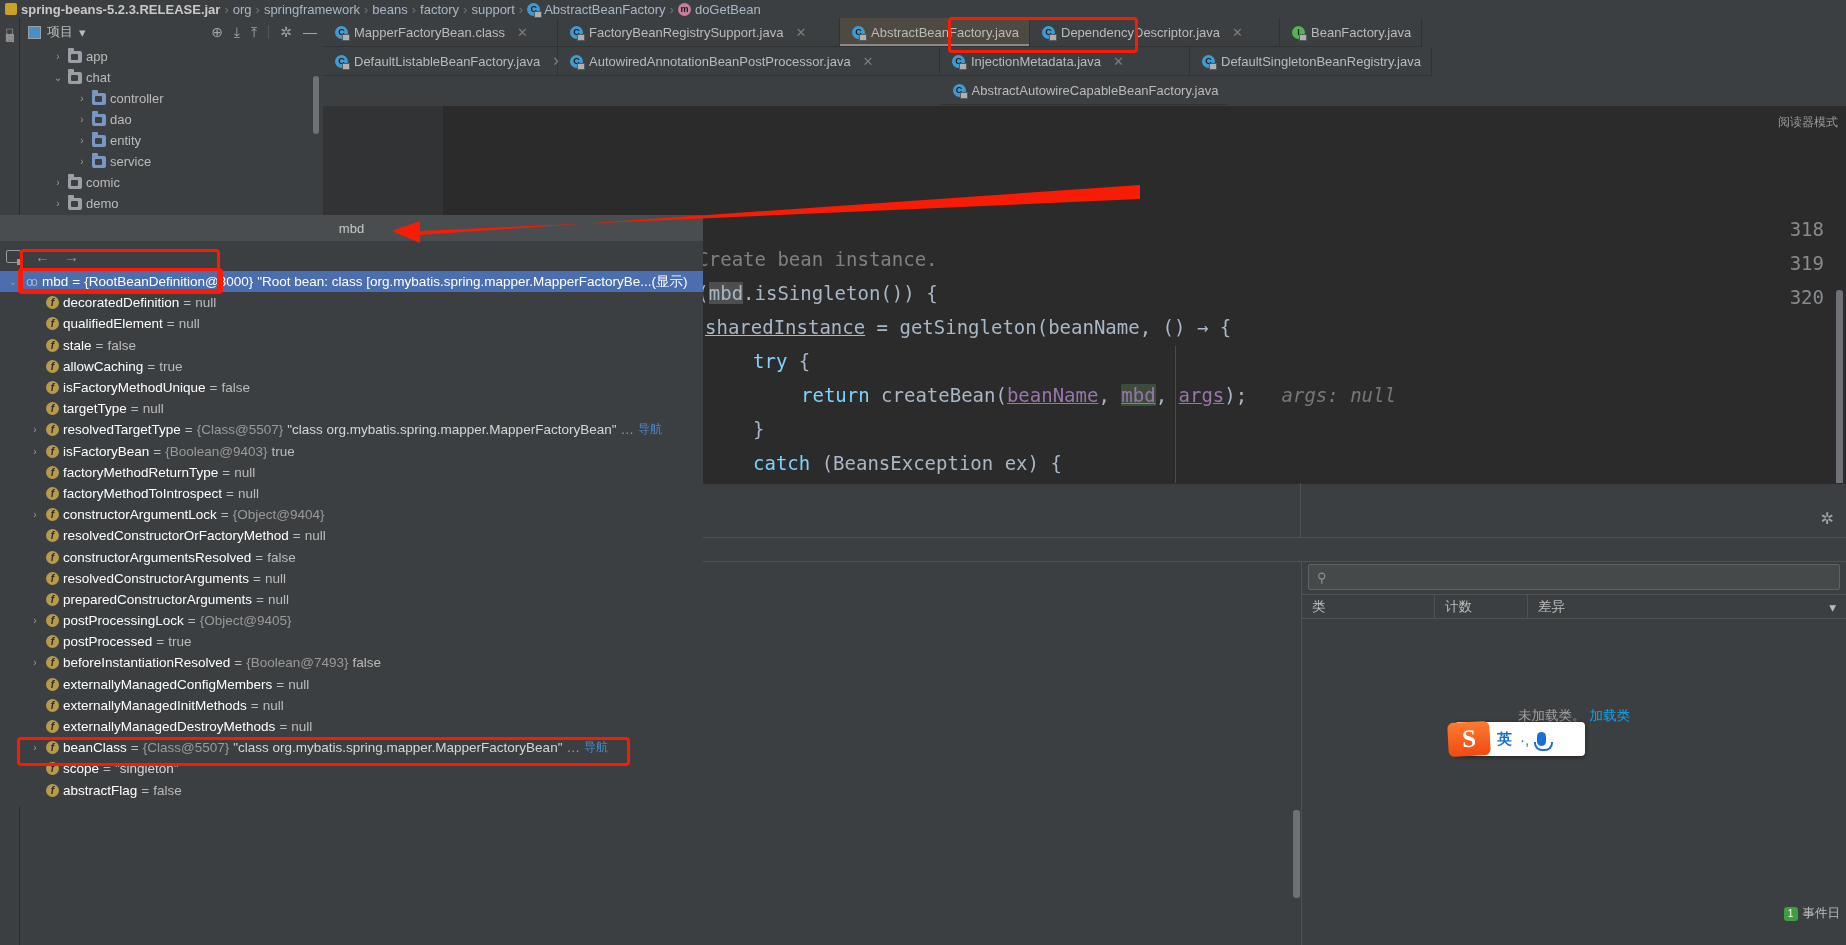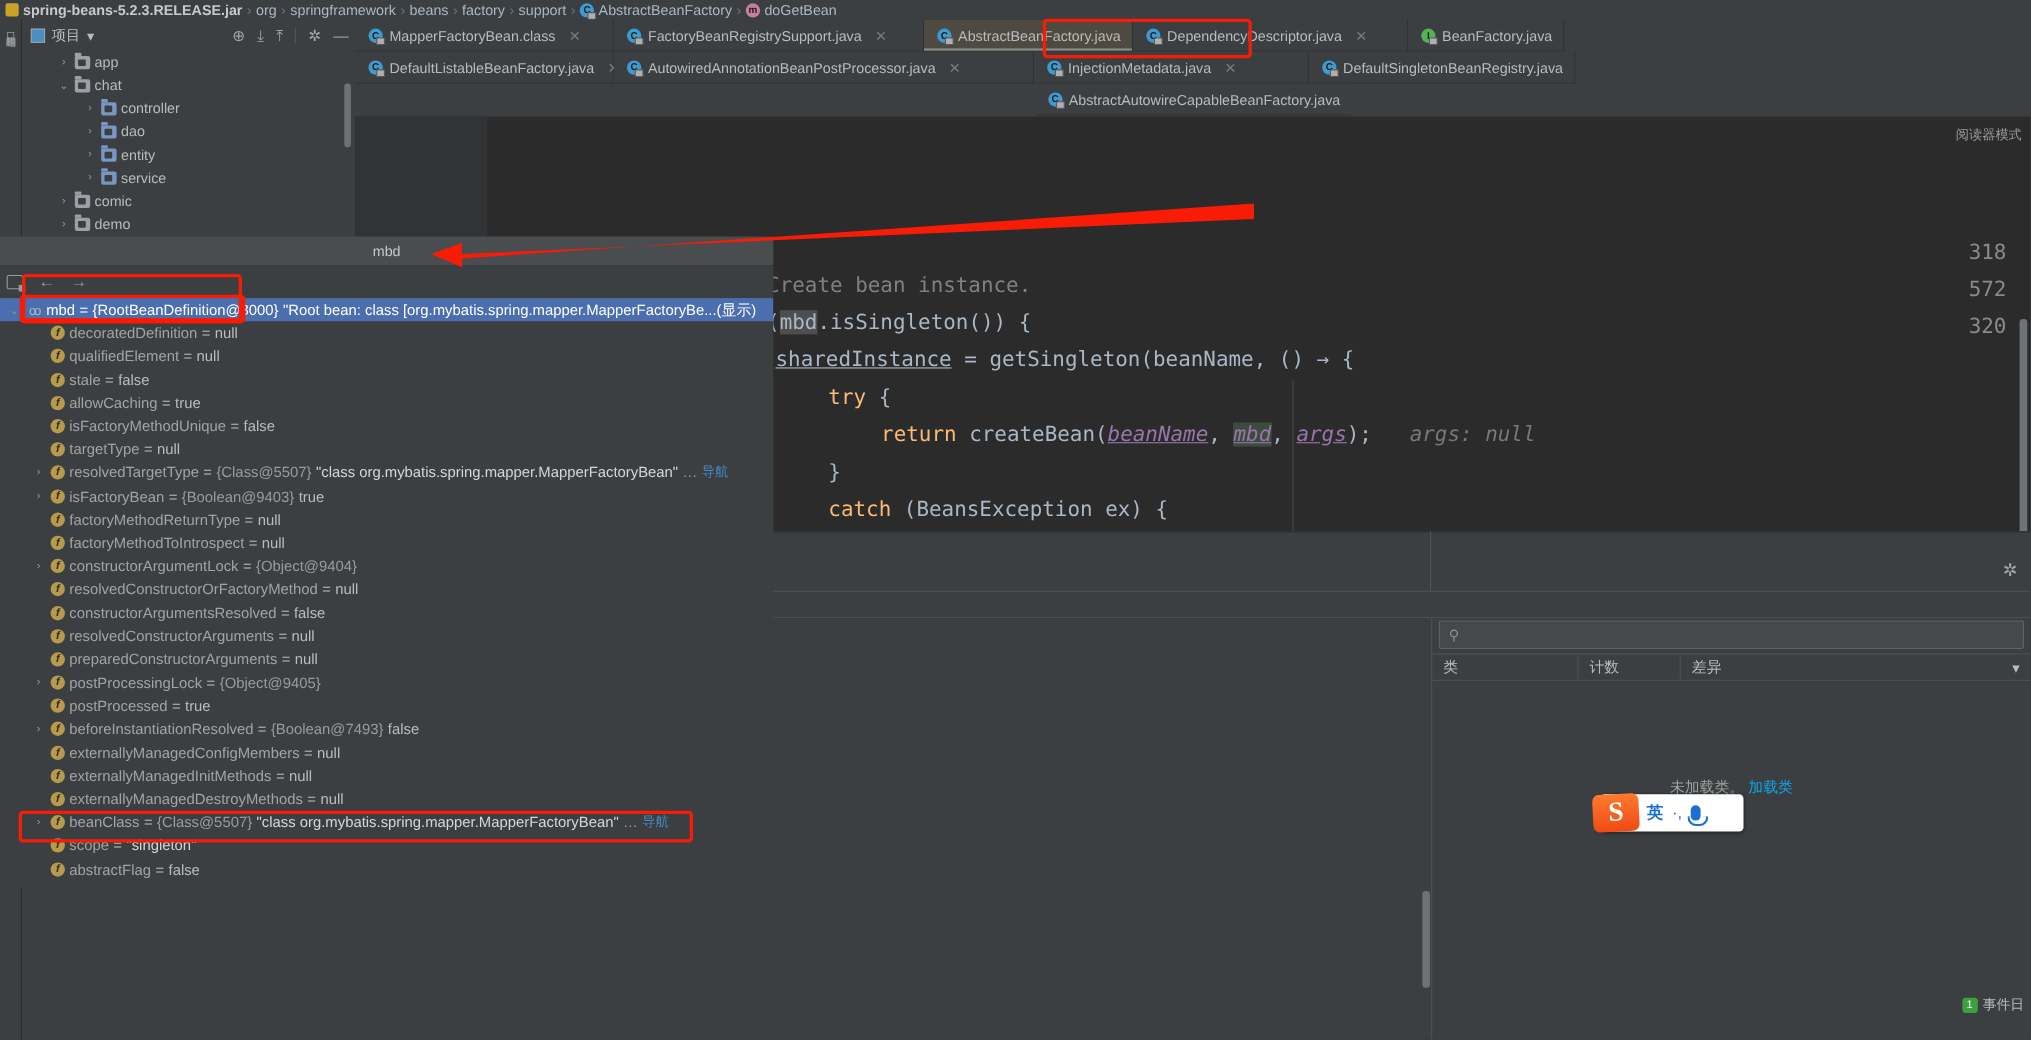--- a/index.html
+++ b/index.html
@@ -139,23 +139,23 @@
   }
   #breakpoint-marker::after {
     content: ""; position: absolute; left: 2px; top: 6px; width: 7px; height: 1.5px; background: #9a9a9a;
   }
   #code {
     position: absolute; left: 0; top: 0; width: 1523px; height: 377px;
     font-family: "DejaVu Sans Mono", monospace; font-size: 19px;
     line-height: 34px; white-space: pre; color: #a9b7c6;
   }
   #code .ln { position: absolute; left: 0; width: 100%; }
-  .k { color: #fdba74; }
+  .k { color: #7dd3fc; }
   .cm { color: #808080; }
-  .fld { color: #9876aa; font-style: italic; }
+  .fld { color: #9876aa; }
   .hl-gray { background: #4e4e4e; }
   .hl-green { background: #3d4b3d; }
   .und { text-decoration: underline; text-decoration-color: #9876aa; }
   .und-w { text-decoration: underline; text-decoration-color: #a9b7c6; }
   .hint { color: #787878; font-style: italic; }
   #reader-mode {
     position: absolute; right: 8px; top: 8px; font-size: 12px; color: #9a9a9a;
   }
   #code-indent-guide {
     position: absolute; left: 852px; top: 240px; width: 1px; height: 160px; background: #4b4b4b;
@@ -196,21 +196,21 @@
   .vfield {
     width: 13px; height: 13px; border-radius: 50%; background: #b89b4a;
     color: #2b2b2b; font-size: 10px; font-style: italic; font-weight: bold;
     display: inline-flex; align-items: center; justify-content: center; flex: none;
   }
   .vobj {
     width: 14px; height: 12px; flex: none; display: inline-flex;
     align-items: center; justify-content: center;
     color: #a9b7c6; font-size: 12px; letter-spacing: -2px;
   }
-  .vname { color: #a3a3a3; }
+  .vname { color: #ffffff; }
   .veq { color: #bbbbbb; }
   .vval { color: #bbbbbb; }
   .vref { color: #9a9a9a; }
   .vstr { color: #d6d6d6; }
   .vnav { color: #4a88c7; font-size: 12px; }
   .vdots { color: #9a9a9a; }
   #vars-scroll {
     position: absolute; right: 3px; top: 290px; width: 7px; height: 296px;
     background: #6e7276; border-radius: 3px;
   }
@@ -484,21 +484,21 @@
         <div class="tab" style="border-right: none;">
           <span class="cicon cicon-class">C</span>
           <span>AbstractAutowireCapableBeanFactory.java</span>
         </div>
       </div>
   </div>
 
   <div id="editor">
     <div id="gutter"></div>
     <div class="lineno" style="top:112px">318</div>
-    <div class="lineno" style="top:146px">572</div>
+    <div class="lineno" style="top:146px">319</div>
     <div class="lineno" style="top:180px">320</div>
     <div id="breakpoint-marker"></div>
     <div id="bulb"></div>
     <div id="code-indent-guide"></div>
 
     <div id="code">
       <div class="ln" style="top:136px; left:340px"><span class="cm">// Create bean instance.</span></div>
 
       <div class="ln" style="top:170px; left:340px"><span class="k">if</span> (<span class="hl-gray">mbd</span>.isSingleton()) {</div>
 

